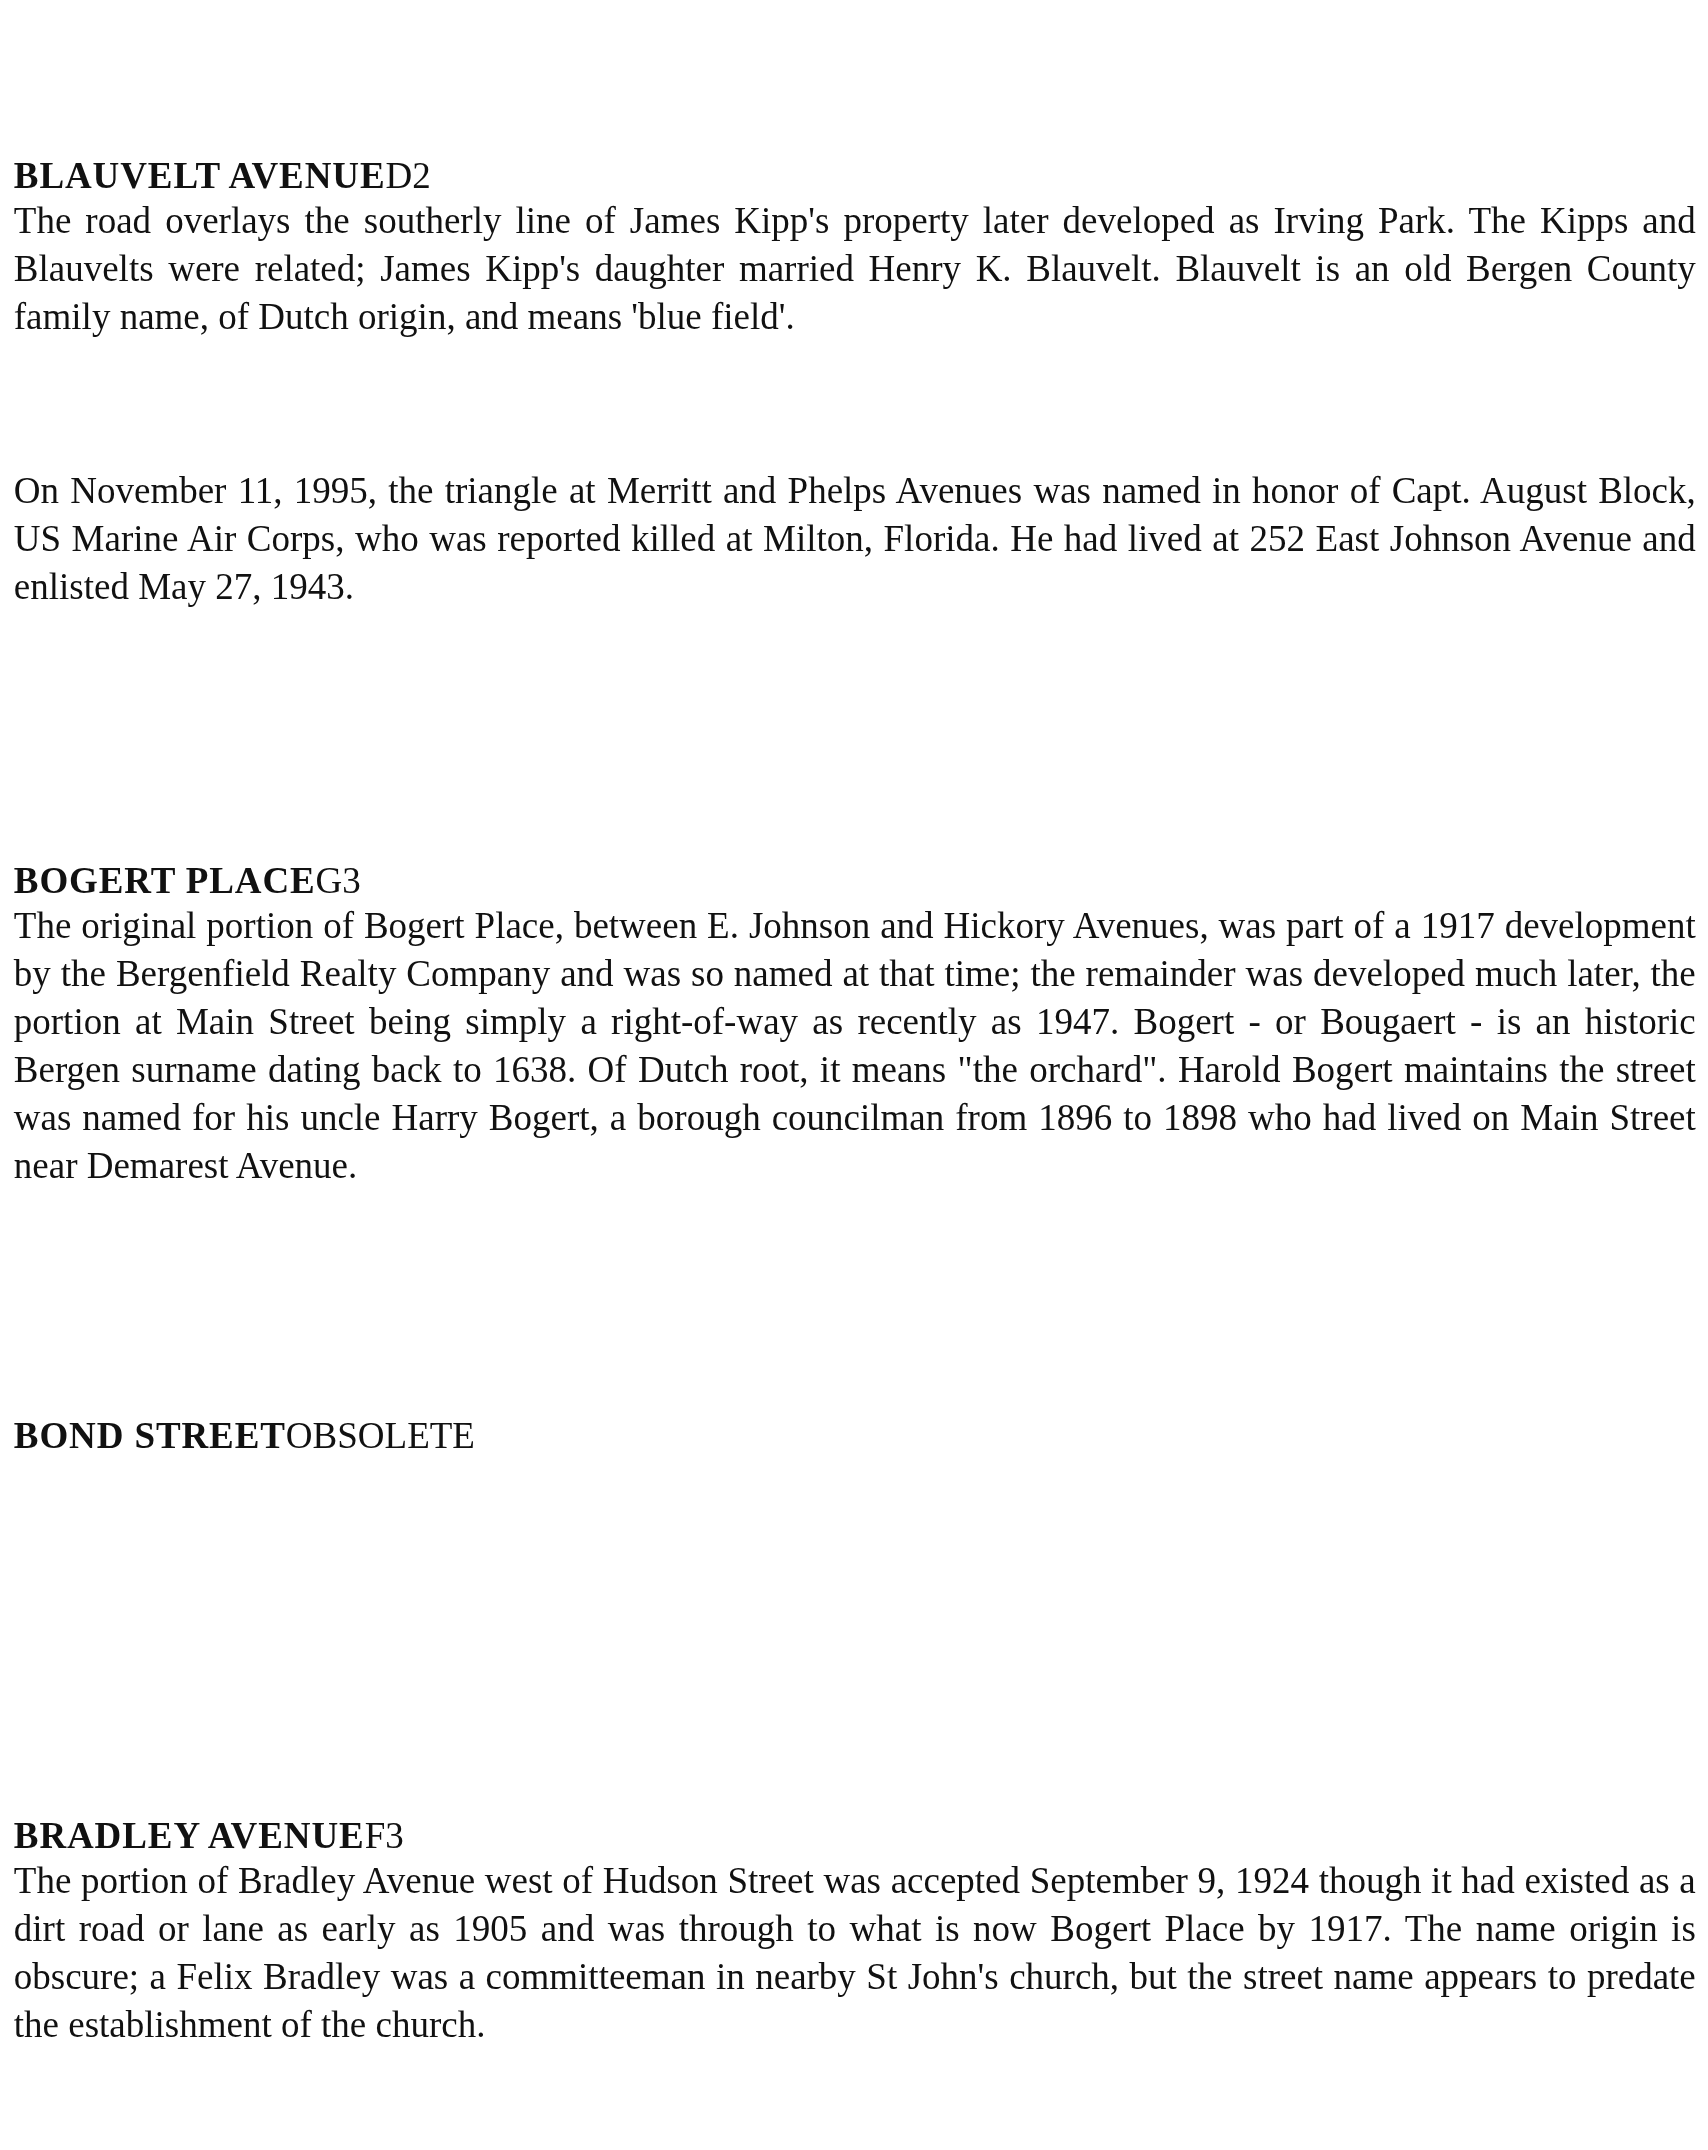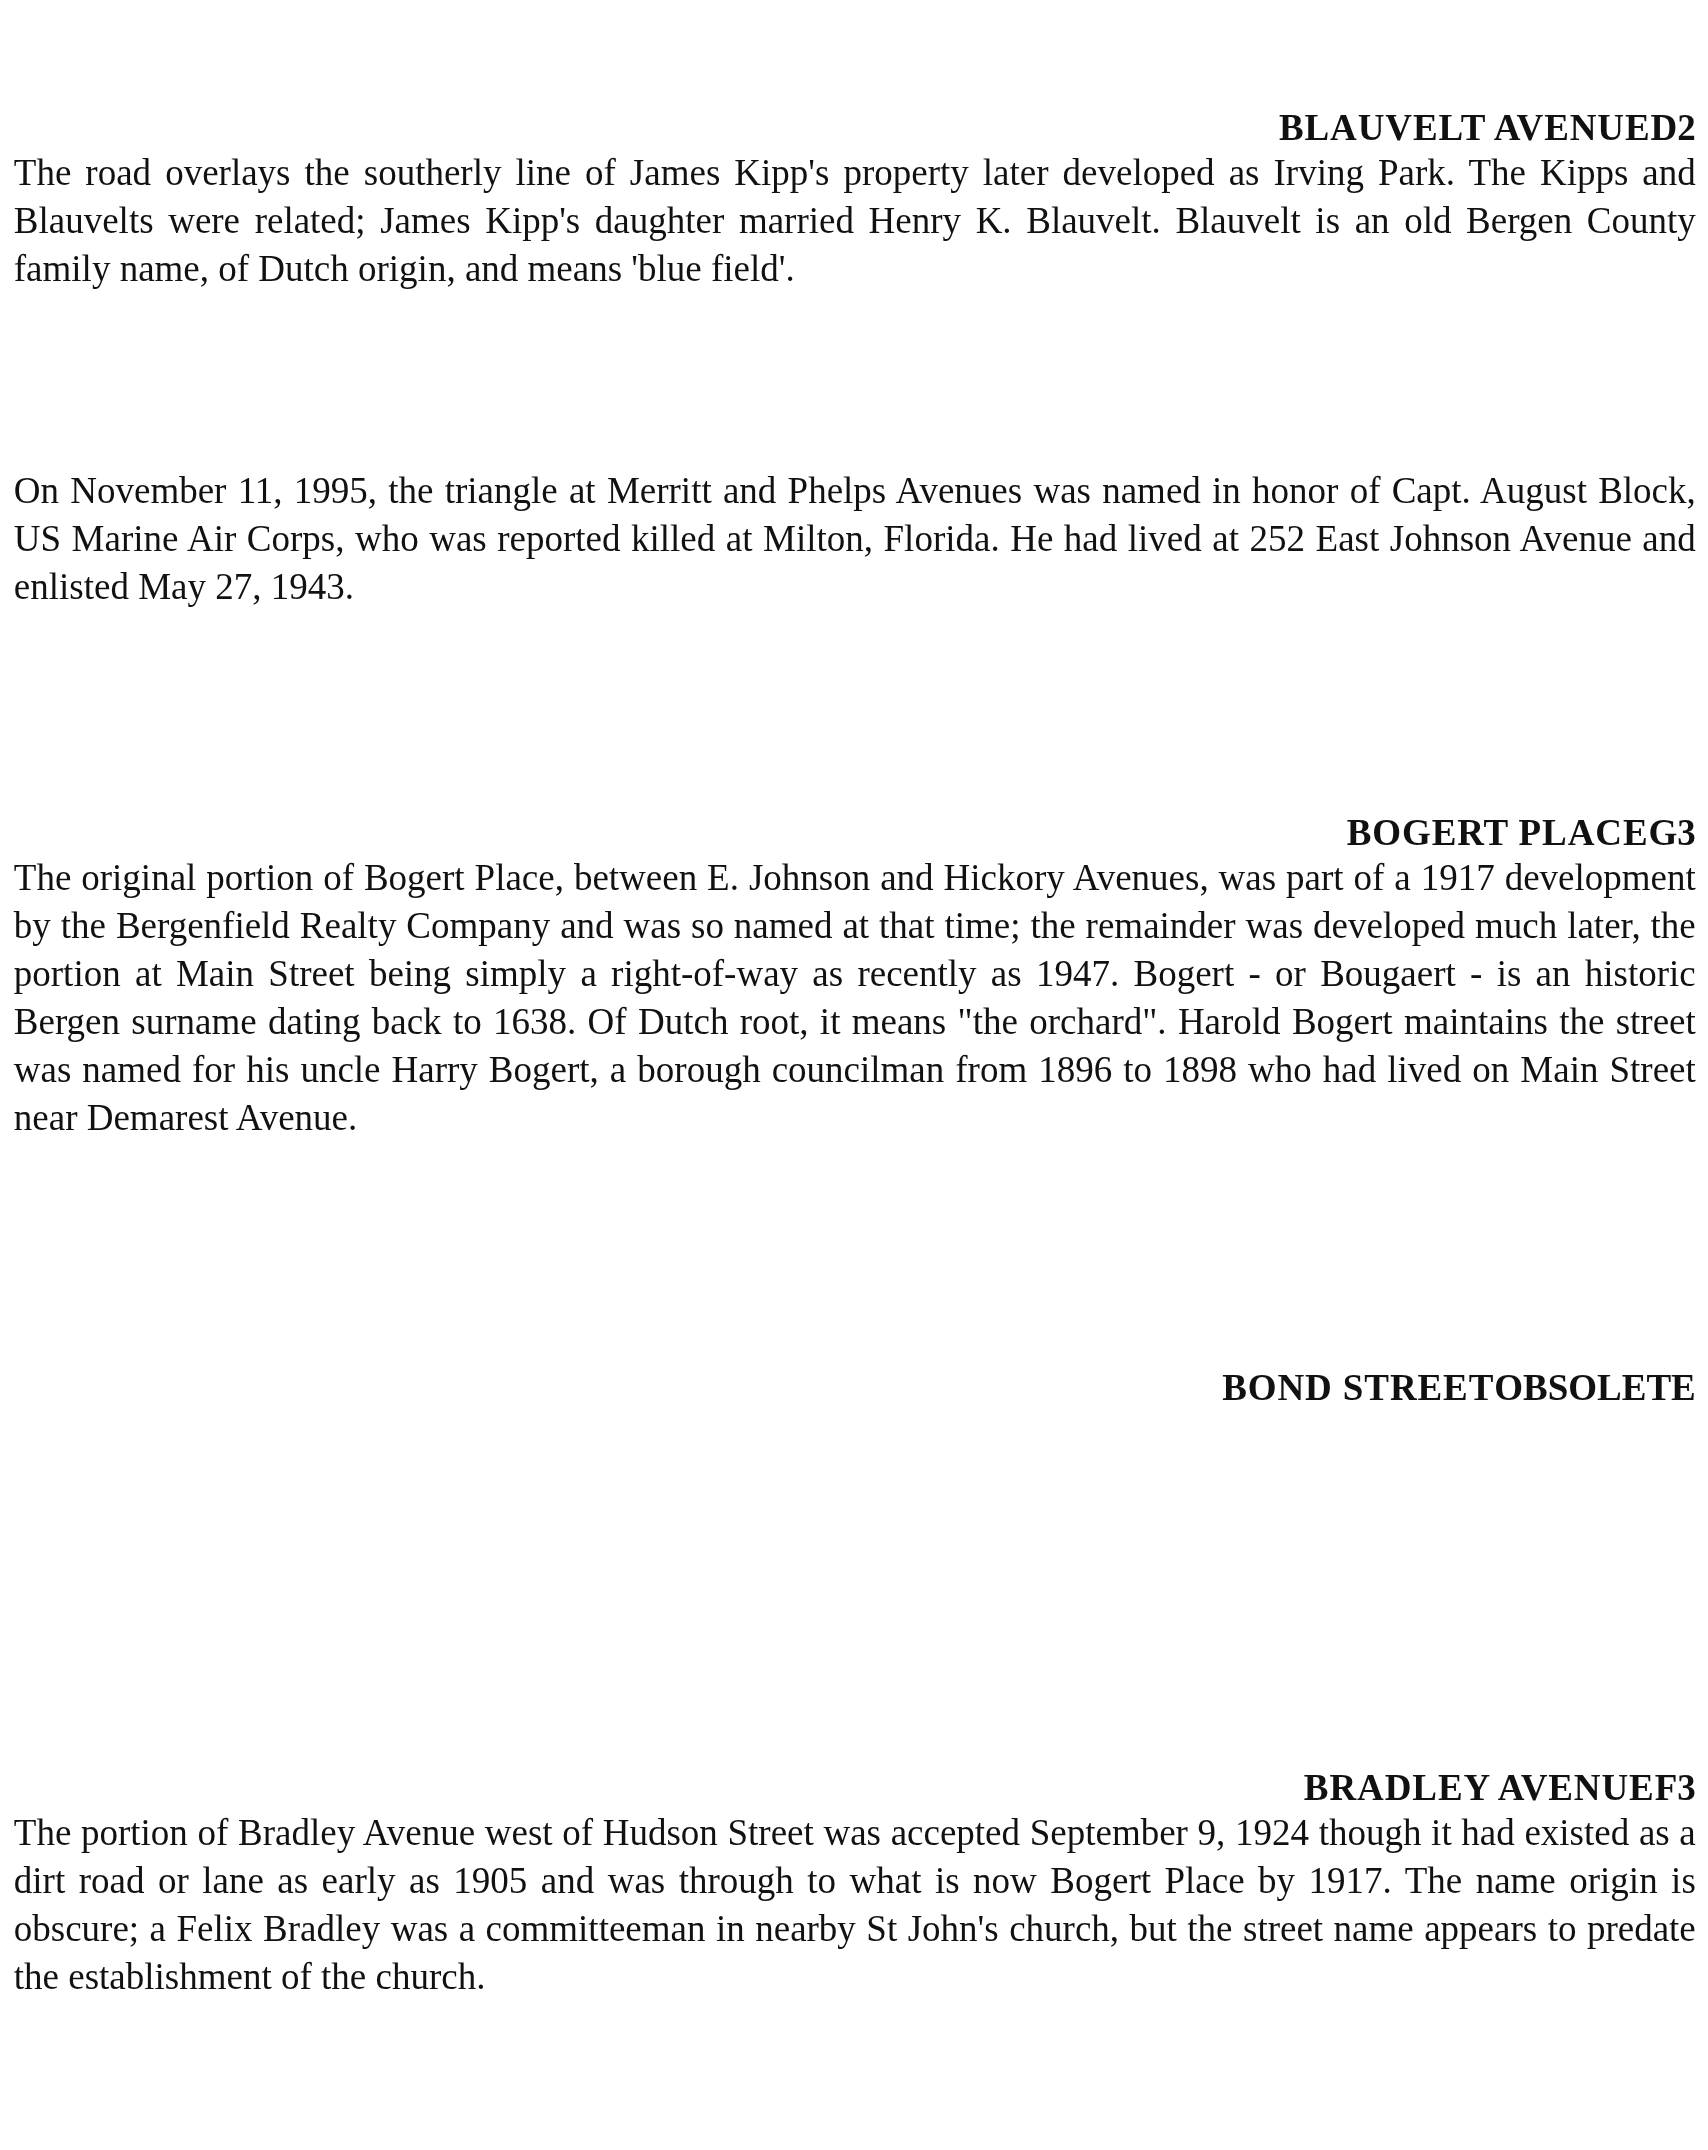--- a/index.html
+++ b/index.html
@@ -11,25 +11,25 @@
     font-family: "Liberation Serif", "DejaVu Serif", serif;
     color: #111111;
   }
   .page { position: absolute; left: 0; top: 0; width: 1708px; height: 2333px; }
   .carry {
     position: absolute; left: 13.8px; top: 7.7px;
     font-size: 37px; line-height: 1.2;
   }
   .entry { position: absolute; left: 13.8px; width: 1682px; }
   .entry-head {
-    display: flex; justify-content: flex-end; align-items: baseline;
+    display: flex; justify-content: flex-start; align-items: baseline;
     font-size: 37px; line-height: 1.1;
   }
   .entry-title { font-weight: bold; letter-spacing: 0.9px; }
-  .entry-grid { font-weight: bold; }
+  .entry-grid { font-weight: normal; margin-top: 48px; }
   .star { font-size: 30px; font-weight: normal; margin-left: 9.5px; }
   .entry-body {
     font-size: 37px; line-height: 48px; text-align: justify;
   }
   #e0 { top: 108px; }
   #e1 { top: 467px; }
   #e2 { top: 813px; }
   #e3 { top: 1368px; }
   #e4 { top: 1768px; }
   #e5 { top: 2146px; }

